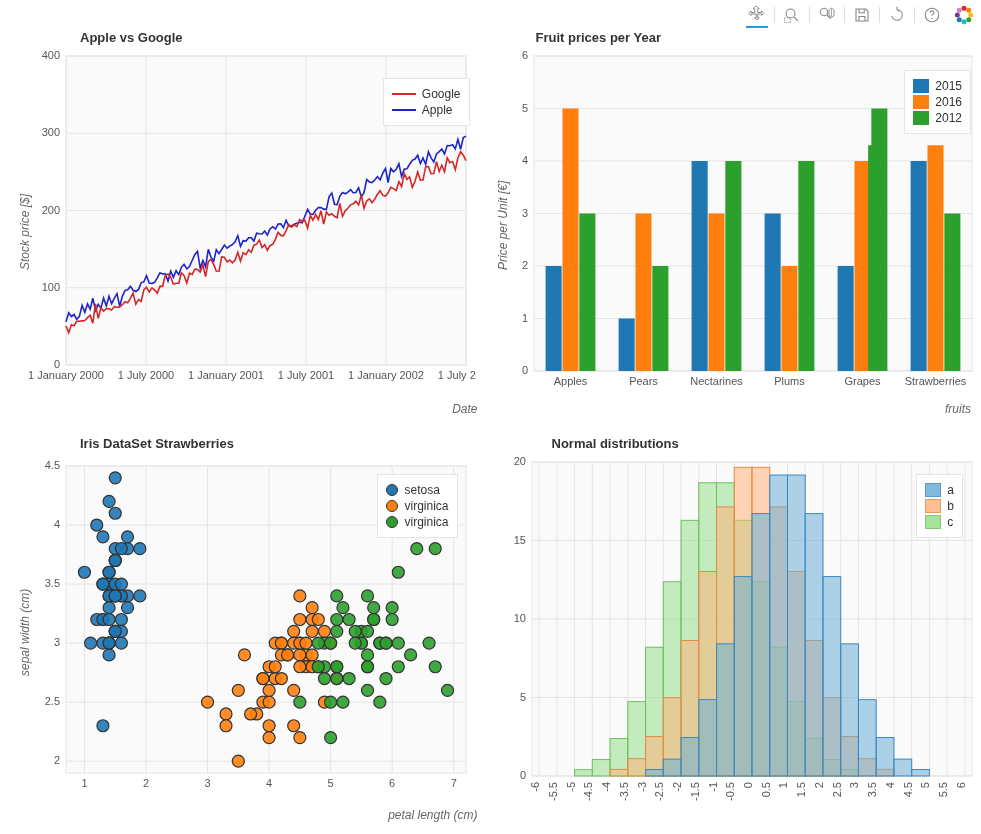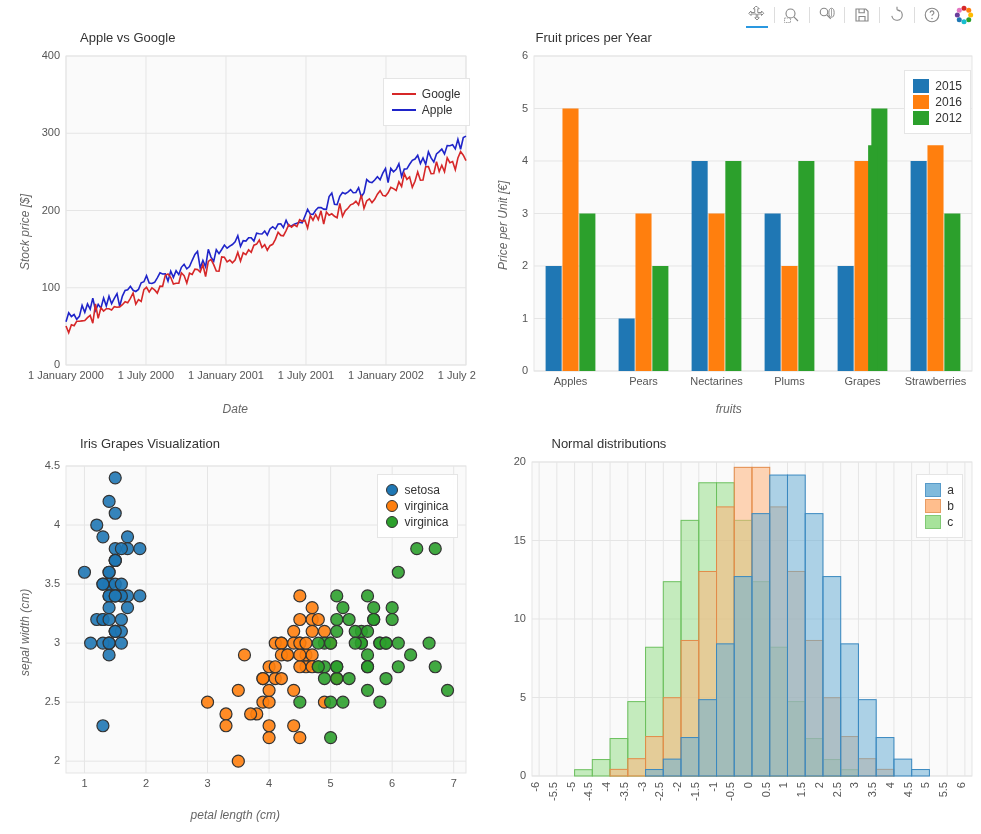--- a/index.html
+++ b/index.html
@@ -52,39 +52,39 @@
     display: grid;
     grid-template-columns: 1fr 1fr;
     grid-template-rows: 1fr 1fr;
     gap: 14px 18px;
   }
   .panel {
     position: relative;
   }
   .title {
     position: absolute;
-    font-weight: normal;
+    font-weight: bold;
     font-size: 13px;
     color: #333;
   }
   .axis-label {
     font-style: italic;
     font-size: 12px;
     fill: #666;
     color: #666;
   }
   .ytitle {
     position: absolute;
     transform: rotate(-90deg);
     transform-origin: left top;
   }
   .xtitle {
     position: absolute;
-    left: 0; right: 17px;
-    text-align: center;
+    left: 0; right: 4px;
+    text-align: right;
   }
   svg { position: absolute; }
   .plotbg { fill: #fafafa; }
   .plotborder { stroke: #e5e5e5; fill: none; }
   .grid-line { stroke: #e5e5e5; stroke-width: 1; }
   .tick-label { font-size: 11px; fill: #555; font-family: inherit;}
   .legend {
     position: absolute;
     background: rgba(255,255,255,0.95);
     border: 1px solid #e5e5e5;
@@ -284,21 +284,21 @@
           <span>2016</span>
         </div>
         <div class="row">
           <span class="swatch-rect" style="background:#2ca02c"></span>
           <span>2012</span>
         </div>
       </div>
     </div>
 
     <div class="panel">
-      <div class="title" style="left:74px; top:0">Iris Grapes Visualization</div>
+      <div class="title" style="left:74px; top:0">Iris DataSet Strawberries</div>
       <div class="ytitle axis-label" style="left:12px; top:240px">sepal width (cm)</div>
       <div class="xtitle axis-label" style="top:372px">petal length (cm)</div>
       <svg id="svg-scatter" style="left:0;top:18px" width="470" height="355">
           <rect x="60" y="12" width="400" height="307" class="plotbg"></rect>
           <line x1="60" y1="307.1923076923077" x2="460" y2="307.1923076923077" class="grid-line"></line>
           <text x="54" y="310.1923076923077" text-anchor="end" class="tick-label">2</text>
           <line x1="60" y1="248.15384615384613" x2="460" y2="248.15384615384613" class="grid-line"></line>
           <text x="54" y="251.15384615384613" text-anchor="end" class="tick-label">2.5</text>
           <line x1="60" y1="189.1153846153846" x2="460" y2="189.1153846153846" class="grid-line"></line>
           <text x="54" y="192.1153846153846" text-anchor="end" class="tick-label">3</text>

